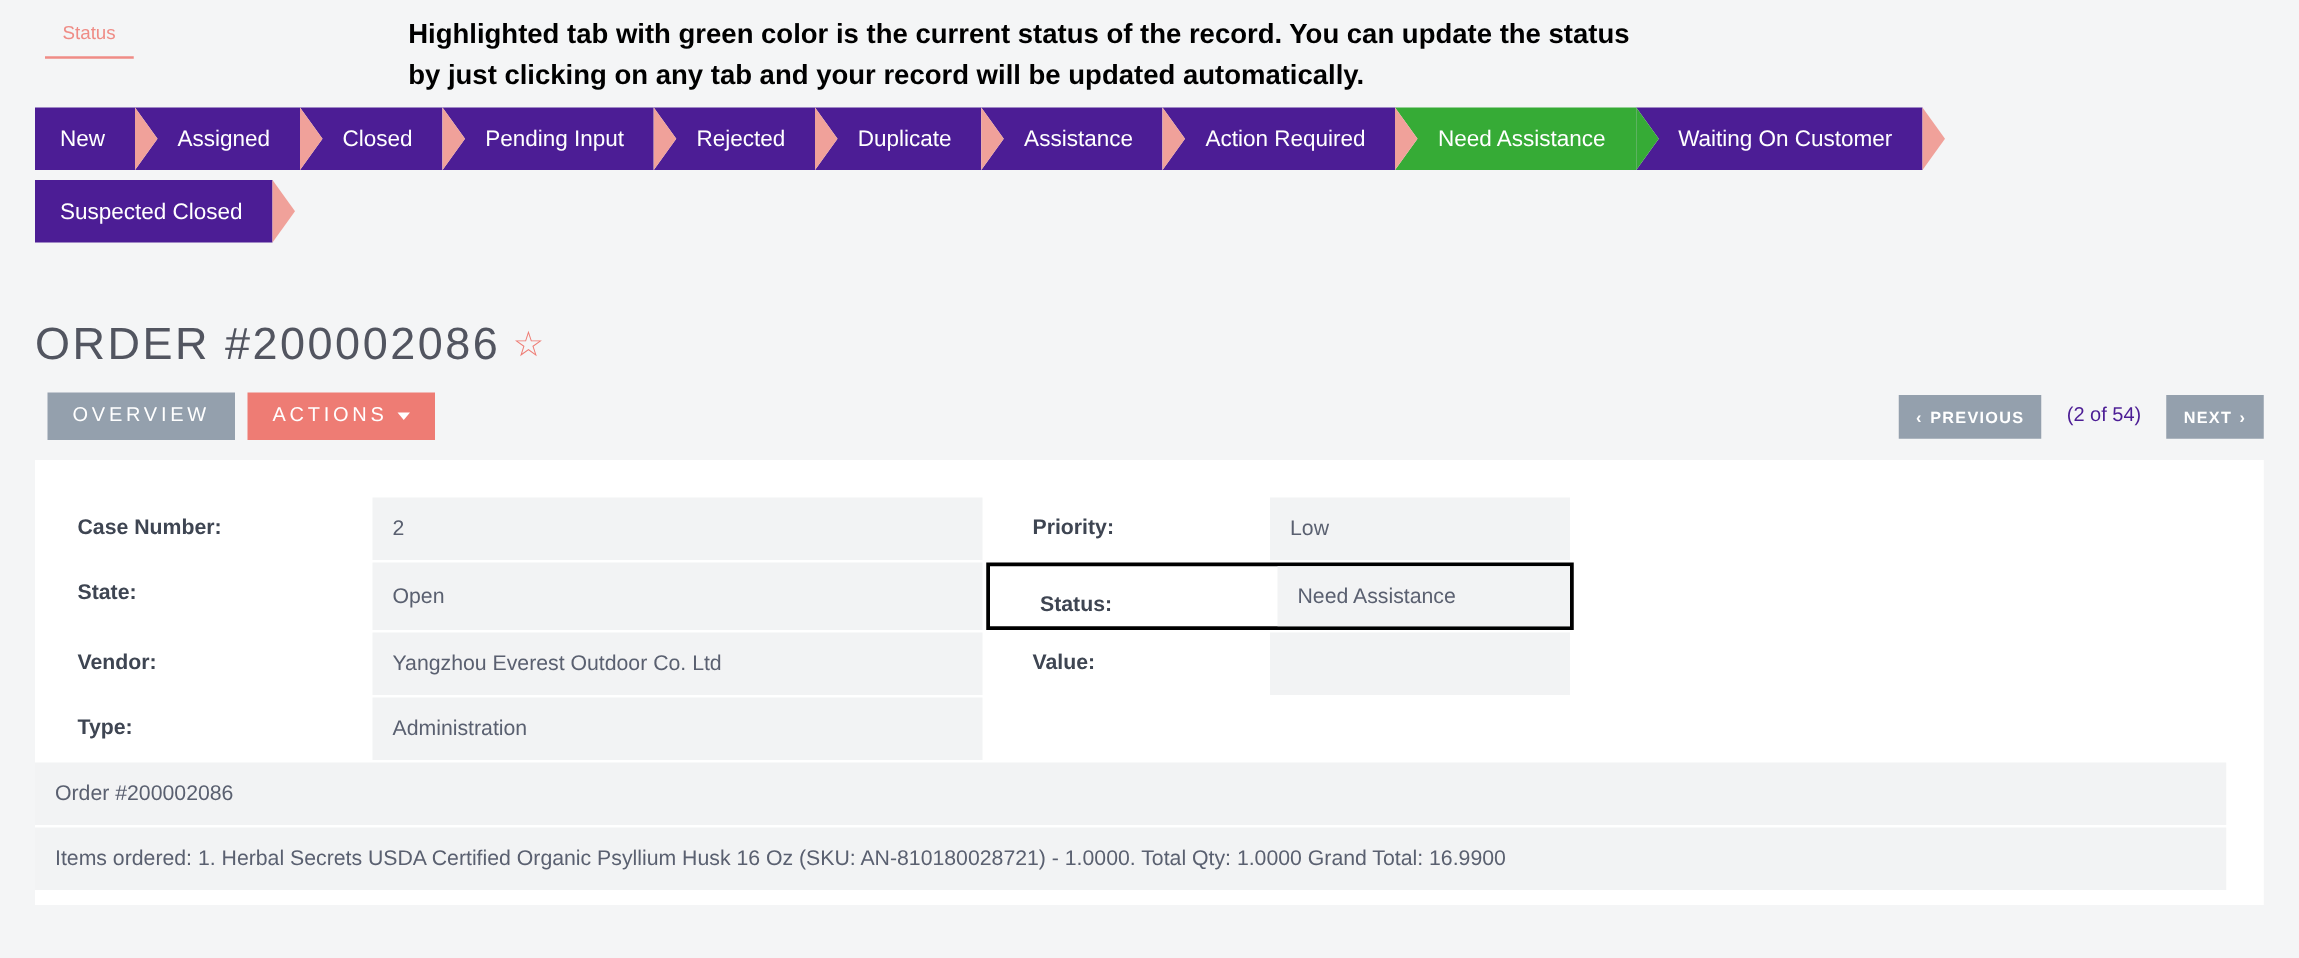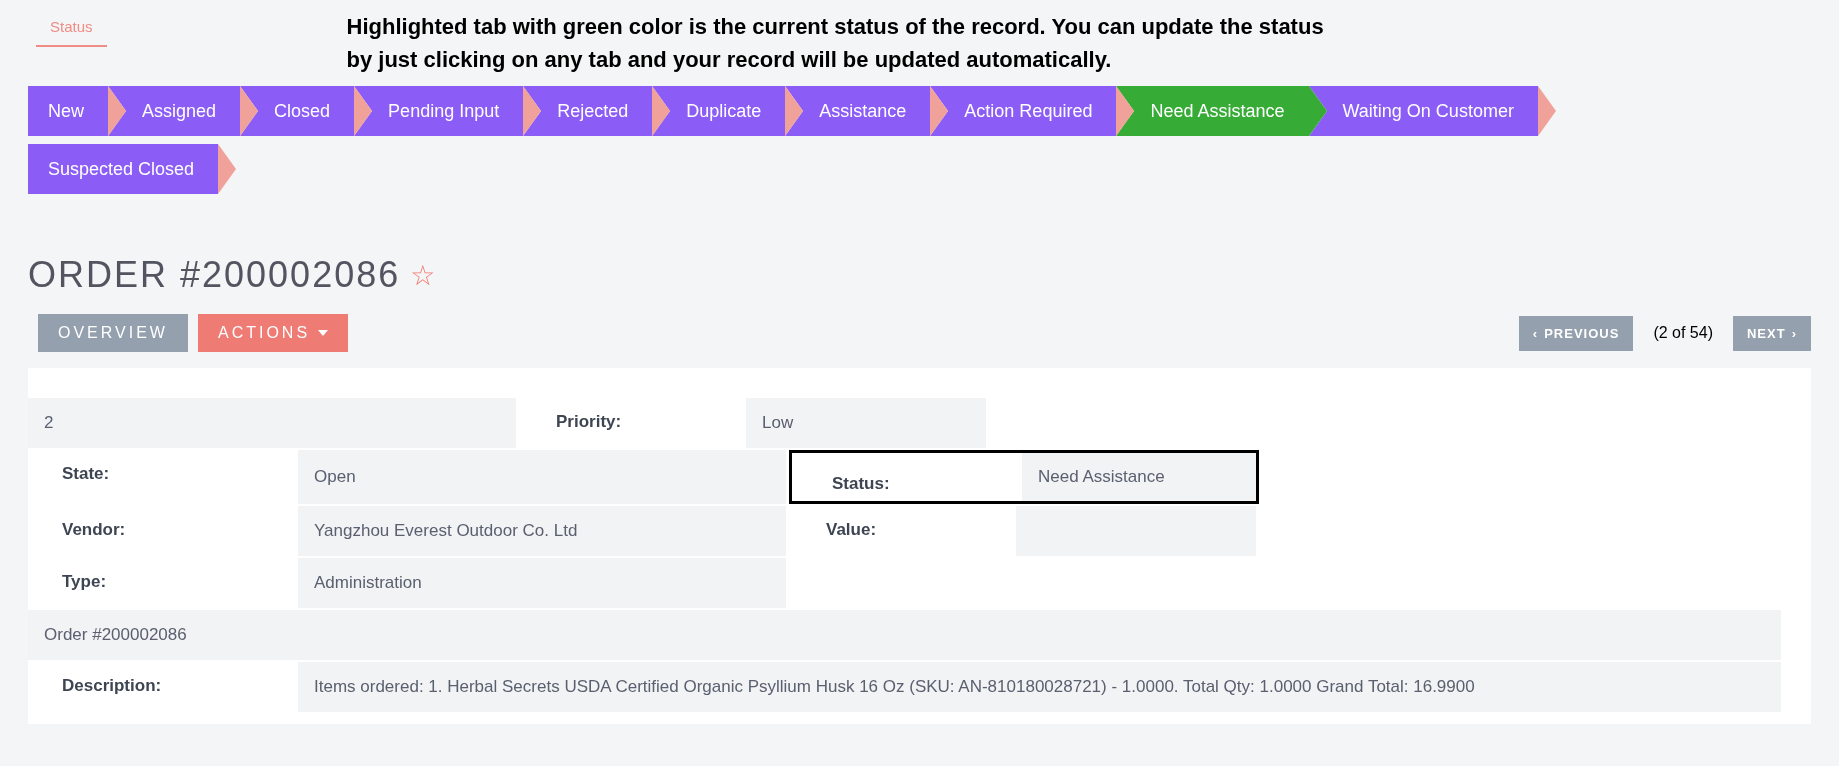--- a/index.html
+++ b/index.html
@@ -8,21 +8,20 @@
     background: #f4f5f6;
     color: #333;
     width: 1839px;
     padding: 0 28px 40px 28px;
   }
 
   
   .status-header {
     display: flex;
     align-items: flex-start;
-    gap: 20px;
     margin: 10px 0 6px 0;
   }
   .status-tab {
     color: #ef8c86;
     font-size: 15px;
     padding: 8px 14px 10px 14px;
     border-bottom: 2px solid #ef8c86;
     margin-left: 8px;
   }
   .status-hint {
@@ -43,21 +42,21 @@
     flex-wrap: nowrap;
     margin-bottom: 8px;
   }
   .chevron {
     position: relative;
     height: 50px;
     line-height: 50px;
     color: #fff;
     font-size: 18px;
     padding: 0 24px 0 34px;
-    background: #8b5cf6;
+    background: #4c1d95;
     cursor: pointer;
     white-space: nowrap;
   }
   .chevron.first { padding-left: 20px; }
   .chevron::before {
     content: "";
     position: absolute;
     left: 0; top: 0;
     border-top: 25px solid transparent;
     border-bottom: 25px solid transparent;
@@ -133,21 +132,21 @@
     font-weight: 600;
     padding: 10px 14px;
     display: inline-flex;
     align-items: center;
     gap: 6px;
     cursor: pointer;
     border: none;
   }
   .nav-count {
     font-size: 16px;
-    color: #000000;
+    color: #4c1d95;
     padding: 0 10px;
   }
 
   
   .detail {
     background: #fff;
     margin-top: 16px;
     padding: 30px 0 10px 0;
   }
   .detail-row {
@@ -229,20 +228,21 @@
   <span class="nav-count">(2 of 54)</span>
   <button class="nav-btn">
     <span>NEXT</span>
     <span>›</span>
   </button>
 </div>
 
 <div class="detail">
 
   <div class="detail-row two-col">
+    <div class="col-label">Case Number:</div>
     <div class="col-value" style="max-width:488px">2</div>
     <div class="col-label right">Priority:</div>
     <div class="col-value right">Low</div>
     <div class="right-cap"></div>
   </div>
 
   <div class="detail-row two-col">
     <div class="col-label">State:</div>
     <div class="col-value" style="max-width:488px">Open</div>
     <div class="status-cell-wrap" style="margin-left:3px; flex:0 0 470px;">
@@ -264,17 +264,16 @@
     <div class="col-label">Type:</div>
     <div class="col-value" style="max-width:488px">Administration</div>
     <div style="flex:1"></div>
   </div>
 
   <div class="detail-row full-row">
     <div class="col-value">Order #200002086</div>
   </div>
 
   <div class="detail-row full-row">
-    <div class="col-label">Description:</div>
     <div class="col-value">Items ordered: 1. Herbal Secrets USDA Certified Organic Psyllium Husk 16 Oz (SKU: AN-810180028721) - 1.0000. Total Qty: 1.0000 Grand Total: 16.9900</div>
   </div>
 
 </div>
 
 </body></html>

